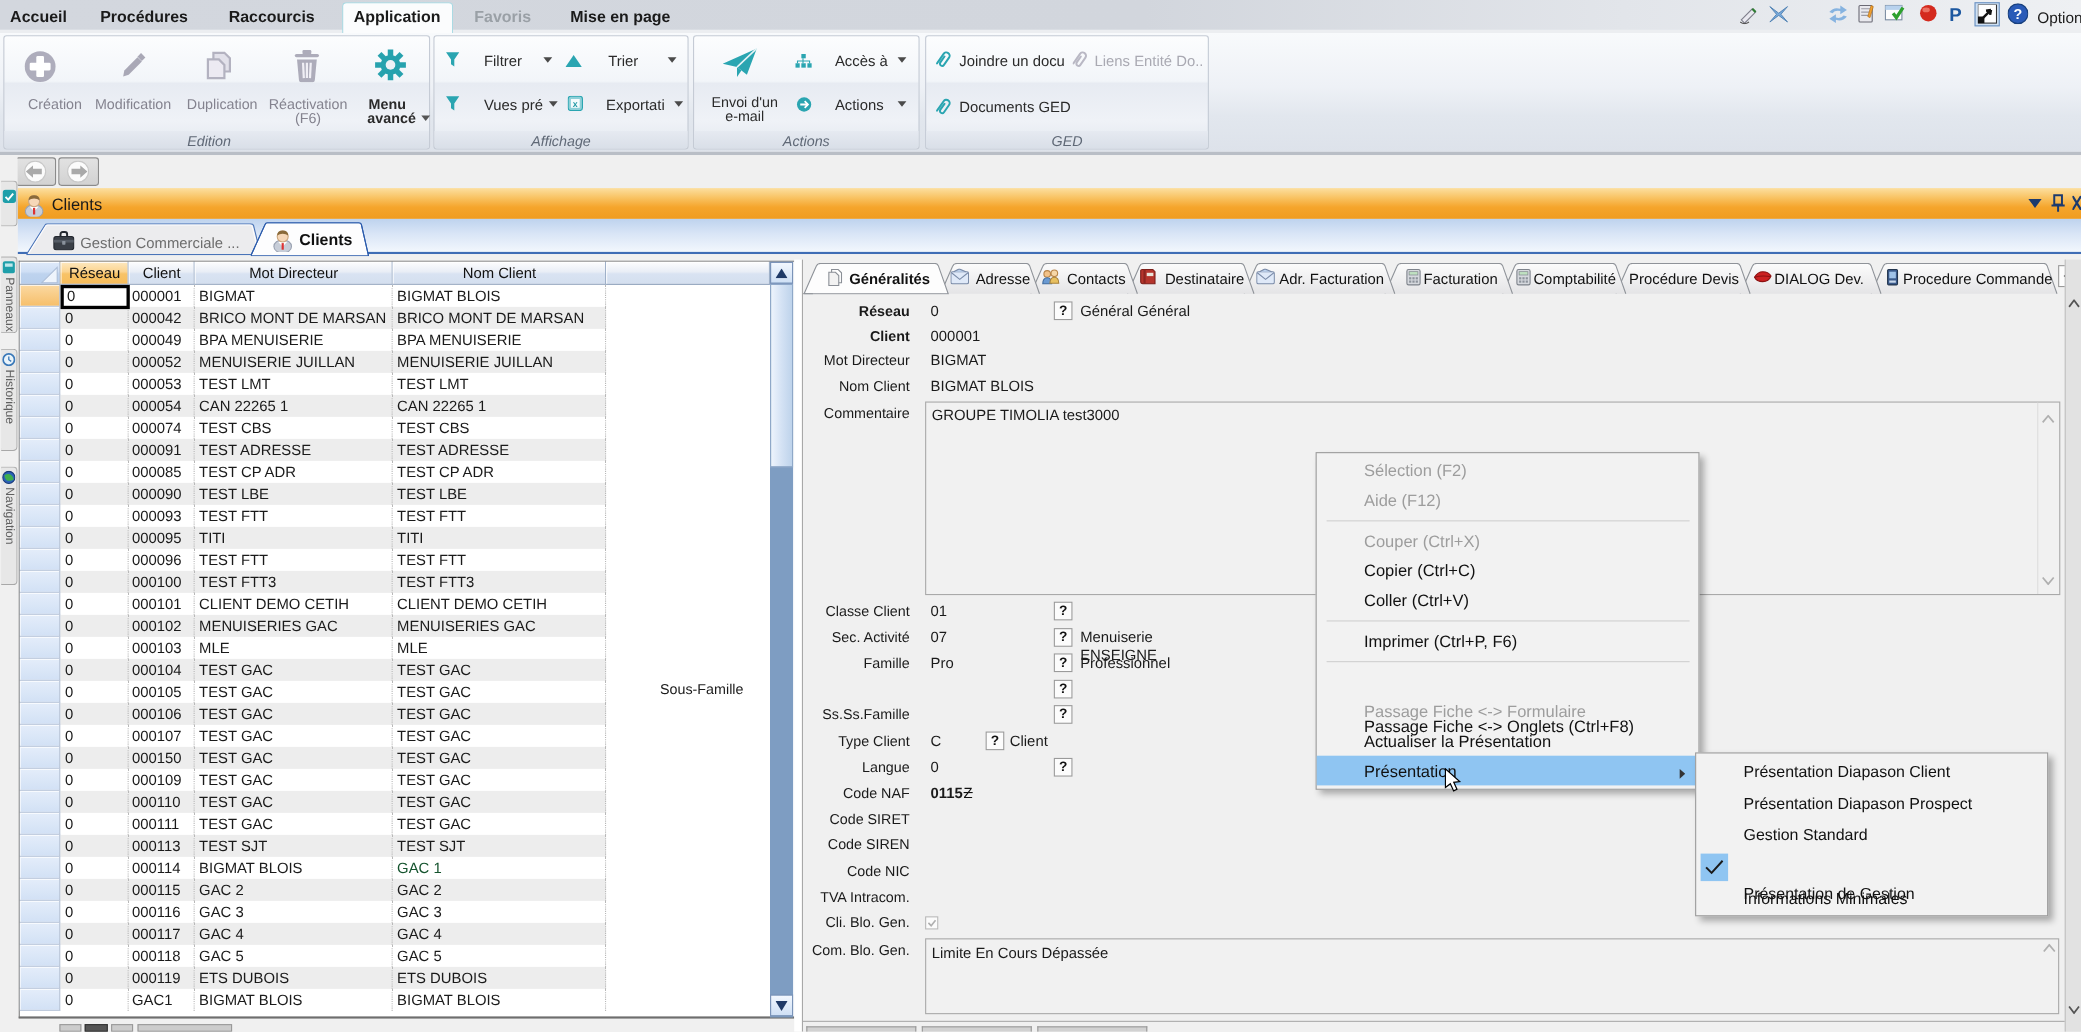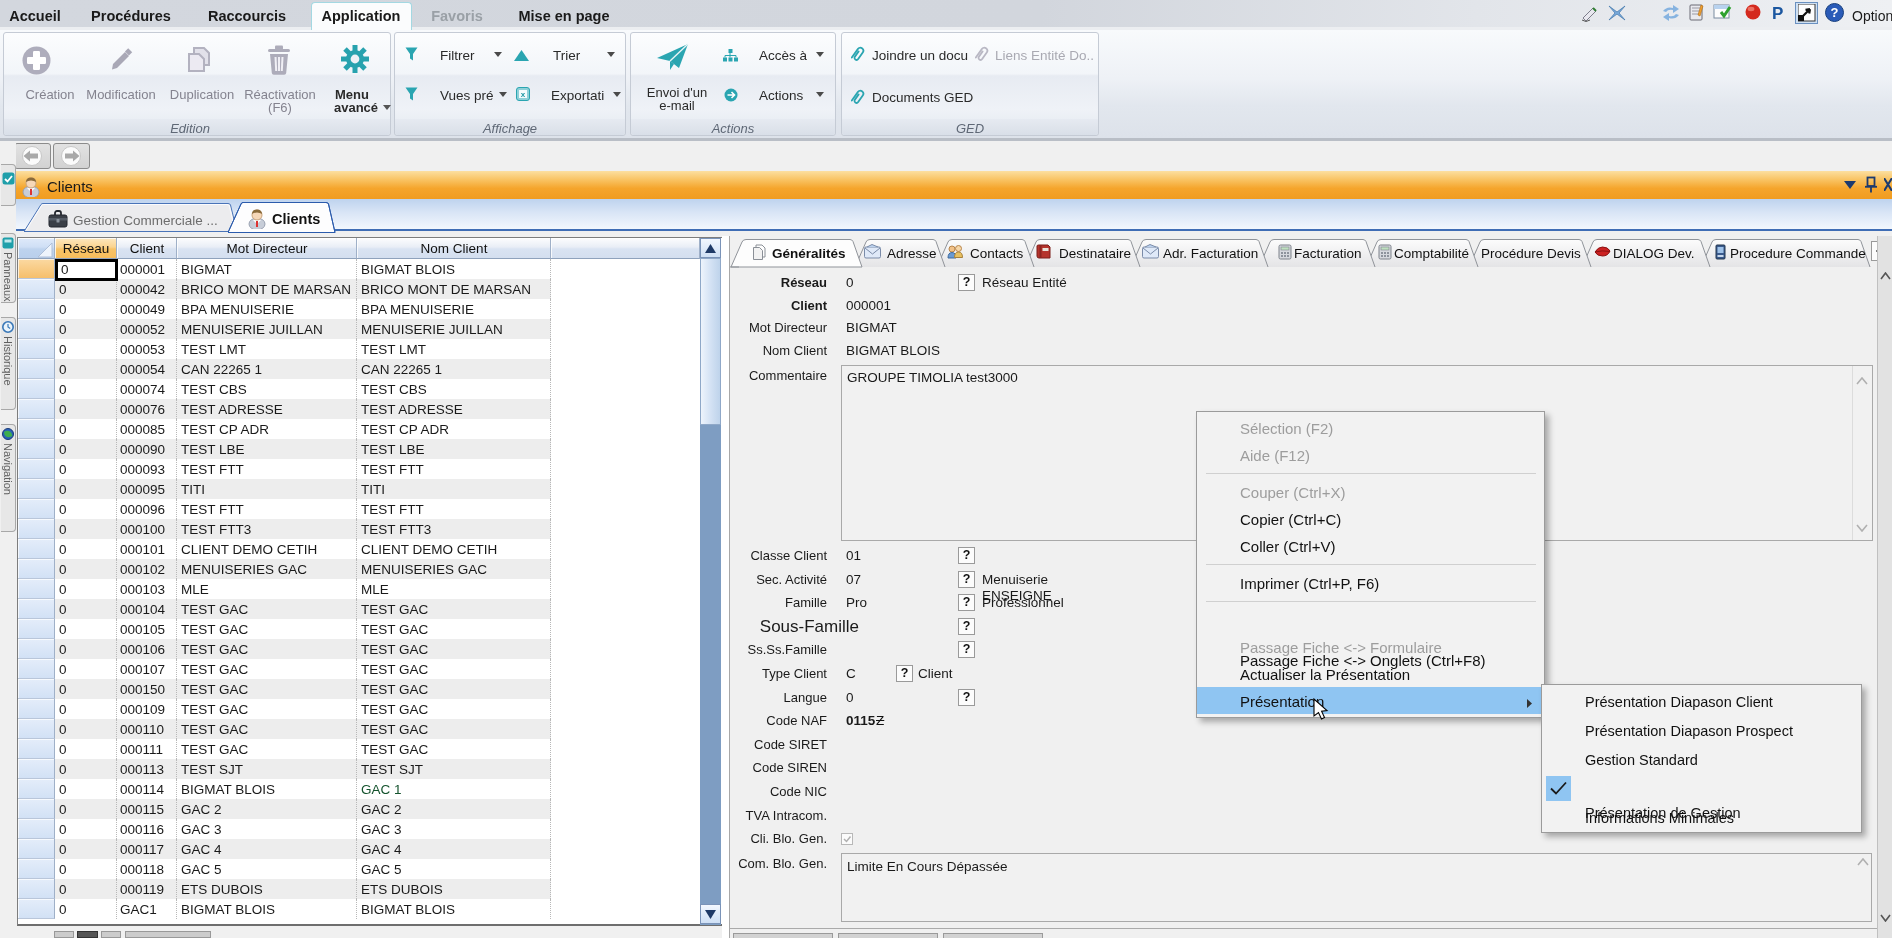--- a/index.html
+++ b/index.html
@@ -351,21 +351,21 @@
 <div class="ab" style="left:120px;top:382px;font-size:13.5px;color:#1a1a1a;font-weight:normal;white-space:nowrap;line-height:16.5px;">000074</div>
 <div class="ab" style="left:181px;top:382px;font-size:13.5px;color:#1a1a1a;font-weight:normal;white-space:nowrap;line-height:16.5px;">TEST CBS</div>
 <div class="ab" style="left:361px;top:382px;font-size:13.5px;color:#1a1a1a;font-weight:normal;white-space:nowrap;line-height:16.5px;">TEST CBS</div>
 <div class="ab" style="left:18px;top:399px;width:37px;height:20px;background:linear-gradient(180deg,#e4edfa,#d2e1f5);border-right:1px solid #9fb0c8;border-bottom:1px solid #b9c6da;box-shadow:inset 1px 1px 0 rgba(255,255,255,0.7)"></div>
 <div class="ab" style="left:55px;top:399px;width:496px;height:20px;background:#ededed"></div>
 <div class="ab" style="left:55px;top:399px;width:62px;height:20px;border-right:1px dotted #b8b8b8"></div>
 <div class="ab" style="left:117px;top:399px;width:60px;height:20px;border-right:1px dotted #b8b8b8"></div>
 <div class="ab" style="left:177px;top:399px;width:180px;height:20px;border-right:1px dotted #b8b8b8"></div>
 <div class="ab" style="left:357px;top:399px;width:194px;height:20px;border-right:1px dotted #b8b8b8"></div>
 <div class="ab" style="left:59px;top:402px;font-size:13.5px;color:#1a1a1a;font-weight:normal;white-space:nowrap;line-height:16.5px;">0</div>
-<div class="ab" style="left:120px;top:402px;font-size:13.5px;color:#1a1a1a;font-weight:normal;white-space:nowrap;line-height:16.5px;">000076</div>
+<div class="ab" style="left:120px;top:402px;font-size:13.5px;color:#1a1a1a;font-weight:normal;white-space:nowrap;line-height:16.5px;">000091</div>
 <div class="ab" style="left:181px;top:402px;font-size:13.5px;color:#1a1a1a;font-weight:normal;white-space:nowrap;line-height:16.5px;">TEST ADRESSE</div>
 <div class="ab" style="left:361px;top:402px;font-size:13.5px;color:#1a1a1a;font-weight:normal;white-space:nowrap;line-height:16.5px;">TEST ADRESSE</div>
 <div class="ab" style="left:18px;top:419px;width:37px;height:20px;background:linear-gradient(180deg,#e4edfa,#d2e1f5);border-right:1px solid #9fb0c8;border-bottom:1px solid #b9c6da;box-shadow:inset 1px 1px 0 rgba(255,255,255,0.7)"></div>
 <div class="ab" style="left:55px;top:419px;width:496px;height:20px;background:#ffffff"></div>
 <div class="ab" style="left:55px;top:419px;width:62px;height:20px;border-right:1px dotted #b8b8b8"></div>
 <div class="ab" style="left:117px;top:419px;width:60px;height:20px;border-right:1px dotted #b8b8b8"></div>
 <div class="ab" style="left:177px;top:419px;width:180px;height:20px;border-right:1px dotted #b8b8b8"></div>
 <div class="ab" style="left:357px;top:419px;width:194px;height:20px;border-right:1px dotted #b8b8b8"></div>
 <div class="ab" style="left:59px;top:422px;font-size:13.5px;color:#1a1a1a;font-weight:normal;white-space:nowrap;line-height:16.5px;">0</div>
 <div class="ab" style="left:120px;top:422px;font-size:13.5px;color:#1a1a1a;font-weight:normal;white-space:nowrap;line-height:16.5px;">000085</div>
@@ -717,21 +717,21 @@
       <rect x="4.5" y="11" width="6" height="2" fill="#c8d8ec"></rect>
     </svg>
 <div class="ab" style="left:1730px;top:246px;font-size:13.5px;color:#111;font-weight:normal;white-space:nowrap;line-height:16.5px;">Procedure Commande</div>
 <div class="ab" style="left:1871px;top:241px;width:19px;height:20px;background:#fdfdfd;border:1px solid #9a9a9a"></div>
 <svg class="ico" style="left:1876px;top:245px" width="9" height="12" viewBox="0 0 9 12">
       <path d="M8 1 L1 6 L8 11 Z" fill="none" stroke="#222" stroke-width="1.4"></path>
     </svg>
 <div class="ab" style="left:600px;top:275px;width:227px;text-align:right;font-size:13px;line-height:16px;color:#1a1a1a;font-weight:bold;white-space:nowrap">Réseau</div>
 <div class="ab" style="left:846px;top:275px;font-size:13.5px;color:#1a1a1a;font-weight:normal;white-space:nowrap;line-height:16.5px;">0</div>
 <div class="ab" style="left:958px;top:274px;width:17px;height:17px;background:#fcfcfc;border:1px solid #9a9a9a;text-align:center;font-size:12.5px;font-weight:bold;line-height:15px;color:#111">?</div>
-<div class="ab" style="left:982px;top:275px;font-size:13.5px;color:#1a1a1a;font-weight:normal;white-space:nowrap;line-height:16.5px;">Réseau Entité</div>
+<div class="ab" style="left:982px;top:275px;font-size:13.5px;color:#1a1a1a;font-weight:normal;white-space:nowrap;line-height:16.5px;">Général Général</div>
 <div class="ab" style="left:600px;top:298px;width:227px;text-align:right;font-size:13px;line-height:16px;color:#1a1a1a;font-weight:bold;white-space:nowrap">Client</div>
 <div class="ab" style="left:846px;top:298px;font-size:13.5px;color:#1a1a1a;font-weight:normal;white-space:nowrap;line-height:16.5px;">000001</div>
 <div class="ab" style="left:600px;top:320px;width:227px;text-align:right;font-size:13px;line-height:16px;color:#1a1a1a;font-weight:normal;white-space:nowrap">Mot Directeur</div>
 <div class="ab" style="left:846px;top:320px;font-size:13.5px;color:#1a1a1a;font-weight:normal;white-space:nowrap;line-height:16.5px;">BIGMAT</div>
 <div class="ab" style="left:600px;top:343px;width:227px;text-align:right;font-size:13px;line-height:16px;color:#1a1a1a;font-weight:normal;white-space:nowrap">Nom Client</div>
 <div class="ab" style="left:846px;top:343px;font-size:13.5px;color:#1a1a1a;font-weight:normal;white-space:nowrap;line-height:16.5px;">BIGMAT BLOIS</div>
 <div class="ab" style="left:600px;top:368px;width:227px;text-align:right;font-size:13px;line-height:16px;color:#1a1a1a;font-weight:normal;white-space:nowrap">Commentaire</div>
 <div class="ab" style="left:841px;top:365px;width:1032px;height:176px;background:#f1f1f1;border:1px solid #a9a9a9"></div>
 <div class="ab" style="left:847px;top:370px;font-size:13.5px;color:#1a1a1a;font-weight:normal;white-space:nowrap;line-height:16.5px;">GROUPE TIMOLIA test3000</div>
 <div class="ab" style="left:1852px;top:366px;width:1px;height:174px;background:#dcdcdc"></div>
@@ -746,21 +746,21 @@
 <div class="ab" style="left:958px;top:547px;width:17px;height:17px;background:#fcfcfc;border:1px solid #9a9a9a;text-align:center;font-size:12.5px;font-weight:bold;line-height:15px;color:#111">?</div>
 <div class="ab" style="left:982px;top:548px;font-size:13.5px;color:#1a1a1a;font-weight:normal;white-space:nowrap;line-height:16.5px;margin-top:40px;">ENSEIGNE</div>
 <div class="ab" style="left:600px;top:572px;width:227px;text-align:right;font-size:13px;line-height:16px;color:#1a1a1a;font-weight:normal;white-space:nowrap">Sec. Activité</div>
 <div class="ab" style="left:846px;top:572px;font-size:13.5px;color:#1a1a1a;font-weight:normal;white-space:nowrap;line-height:16.5px;">07</div>
 <div class="ab" style="left:958px;top:571px;width:17px;height:17px;background:#fcfcfc;border:1px solid #9a9a9a;text-align:center;font-size:12.5px;font-weight:bold;line-height:15px;color:#111">?</div>
 <div class="ab" style="left:982px;top:572px;font-size:13.5px;color:#1a1a1a;font-weight:normal;white-space:nowrap;line-height:16.5px;">Menuiserie</div>
 <div class="ab" style="left:600px;top:595px;width:227px;text-align:right;font-size:13px;line-height:16px;color:#1a1a1a;font-weight:normal;white-space:nowrap">Famille</div>
 <div class="ab" style="left:846px;top:595px;font-size:13.5px;color:#1a1a1a;font-weight:normal;white-space:nowrap;line-height:16.5px;">Pro</div>
 <div class="ab" style="left:958px;top:594px;width:17px;height:17px;background:#fcfcfc;border:1px solid #9a9a9a;text-align:center;font-size:12.5px;font-weight:bold;line-height:15px;color:#111">?</div>
 <div class="ab" style="left:982px;top:595px;font-size:13.5px;color:#1a1a1a;font-weight:normal;white-space:nowrap;line-height:16.5px;">Professionnel</div>
-<div class="ab" style="left:632px;top:619px;width:227px;text-align:right;font-size:17px;line-height:16px;color:#1a1a1a;font-weight:normal;white-space:nowrap">Sous-Famille</div>
+<div class="ab" style="left:600px;top:619px;width:227px;font-size:13px;line-height:16px;color:#1a1a1a;font-weight:normal;white-space:nowrap">Sous-Famille</div>
 <div class="ab" style="left:958px;top:618px;width:17px;height:17px;background:#fcfcfc;border:1px solid #9a9a9a;text-align:center;font-size:12.5px;font-weight:bold;line-height:15px;color:#111">?</div>
 <div class="ab" style="left:600px;top:642px;width:227px;text-align:right;font-size:13px;line-height:16px;color:#1a1a1a;font-weight:normal;white-space:nowrap">Ss.Ss.Famille</div>
 <div class="ab" style="left:958px;top:641px;width:17px;height:17px;background:#fcfcfc;border:1px solid #9a9a9a;text-align:center;font-size:12.5px;font-weight:bold;line-height:15px;color:#111">?</div>
 <div class="ab" style="left:600px;top:666px;width:227px;text-align:right;font-size:13px;line-height:16px;color:#1a1a1a;font-weight:normal;white-space:nowrap">Type Client</div>
 <div class="ab" style="left:846px;top:666px;font-size:13.5px;color:#1a1a1a;font-weight:normal;white-space:nowrap;line-height:16.5px;">C</div>
 <div class="ab" style="left:896px;top:665px;width:17px;height:17px;background:#fcfcfc;border:1px solid #9a9a9a;text-align:center;font-size:12.5px;font-weight:bold;line-height:15px;color:#111">?</div>
 <div class="ab" style="left:918px;top:666px;font-size:13.5px;color:#1a1a1a;font-weight:normal;white-space:nowrap;line-height:16.5px;">Client</div>
 <div class="ab" style="left:600px;top:690px;width:227px;text-align:right;font-size:13px;line-height:16px;color:#1a1a1a;font-weight:normal;white-space:nowrap">Langue</div>
 <div class="ab" style="left:846px;top:690px;font-size:13.5px;color:#1a1a1a;font-weight:normal;white-space:nowrap;line-height:16.5px;">0</div>
 <div class="ab" style="left:958px;top:689px;width:17px;height:17px;background:#fcfcfc;border:1px solid #9a9a9a;text-align:center;font-size:12.5px;font-weight:bold;line-height:15px;color:#111">?</div>

